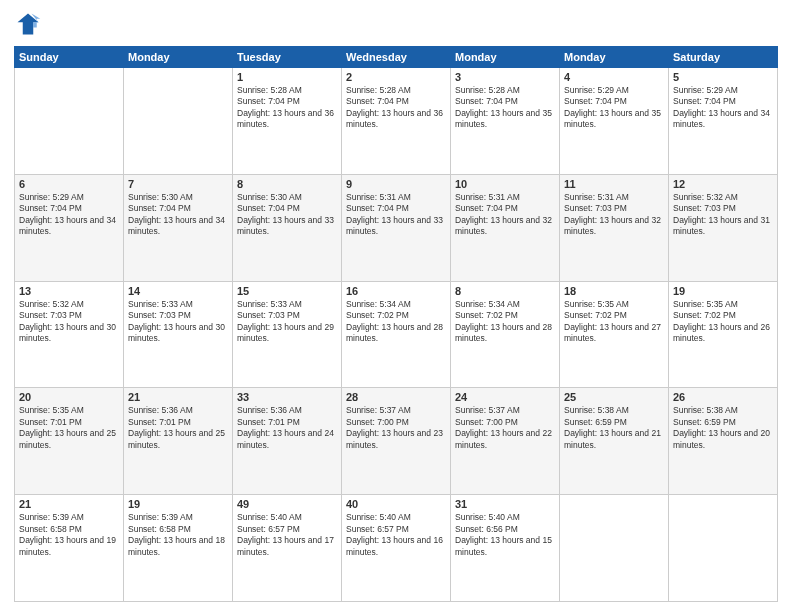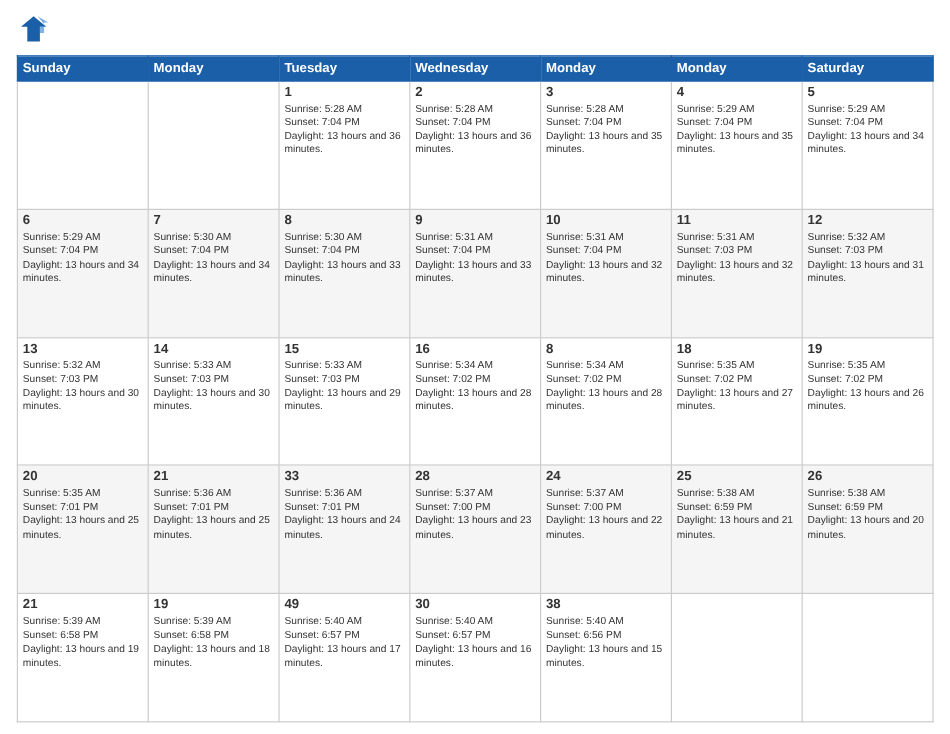--- a/index.html
+++ b/index.html
@@ -322,27 +322,27 @@
 Sunset: 6:58 PM
 Daylight: 13 hours and 18 minutes.</div>
           </td>
           <td>
             <span class="day-number">49</span>
             <div class="day-info" style="white-space: pre-line;">Sunrise: 5:40 AM
 Sunset: 6:57 PM
 Daylight: 13 hours and 17 minutes.</div>
           </td>
           <td>
-            <span class="day-number">30</span>
+            <span class="day-number">40</span>
             <div class="day-info" style="white-space: pre-line;">Sunrise: 5:40 AM
 Sunset: 6:57 PM
 Daylight: 13 hours and 16 minutes.</div>
           </td>
           <td>
-            <span class="day-number">38</span>
+            <span class="day-number">31</span>
             <div class="day-info" style="white-space: pre-line;">Sunrise: 5:40 AM
 Sunset: 6:56 PM
 Daylight: 13 hours and 15 minutes.</div>
           </td>
           <td class="empty-cell"></td>
           <td class="empty-cell"></td>
         </tr>
       </tbody>
   </table>
 </div>

